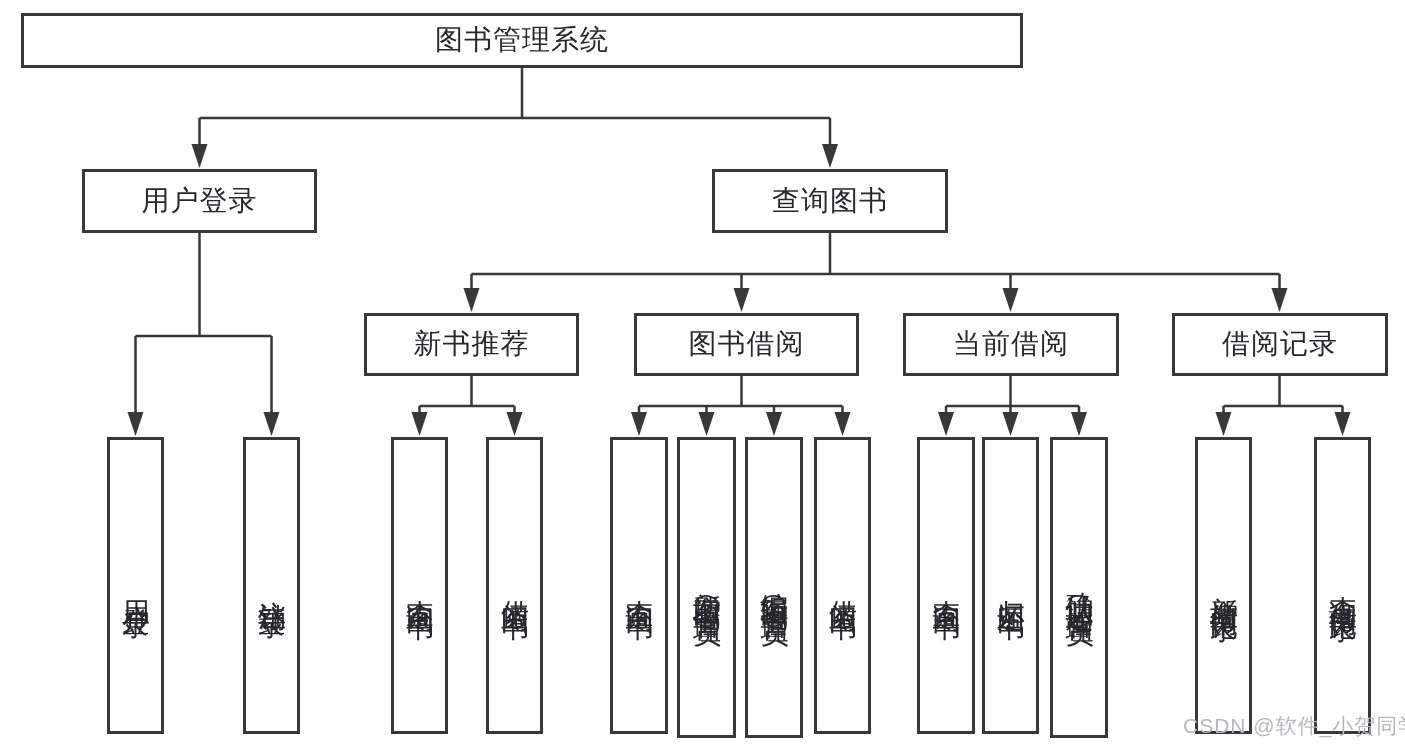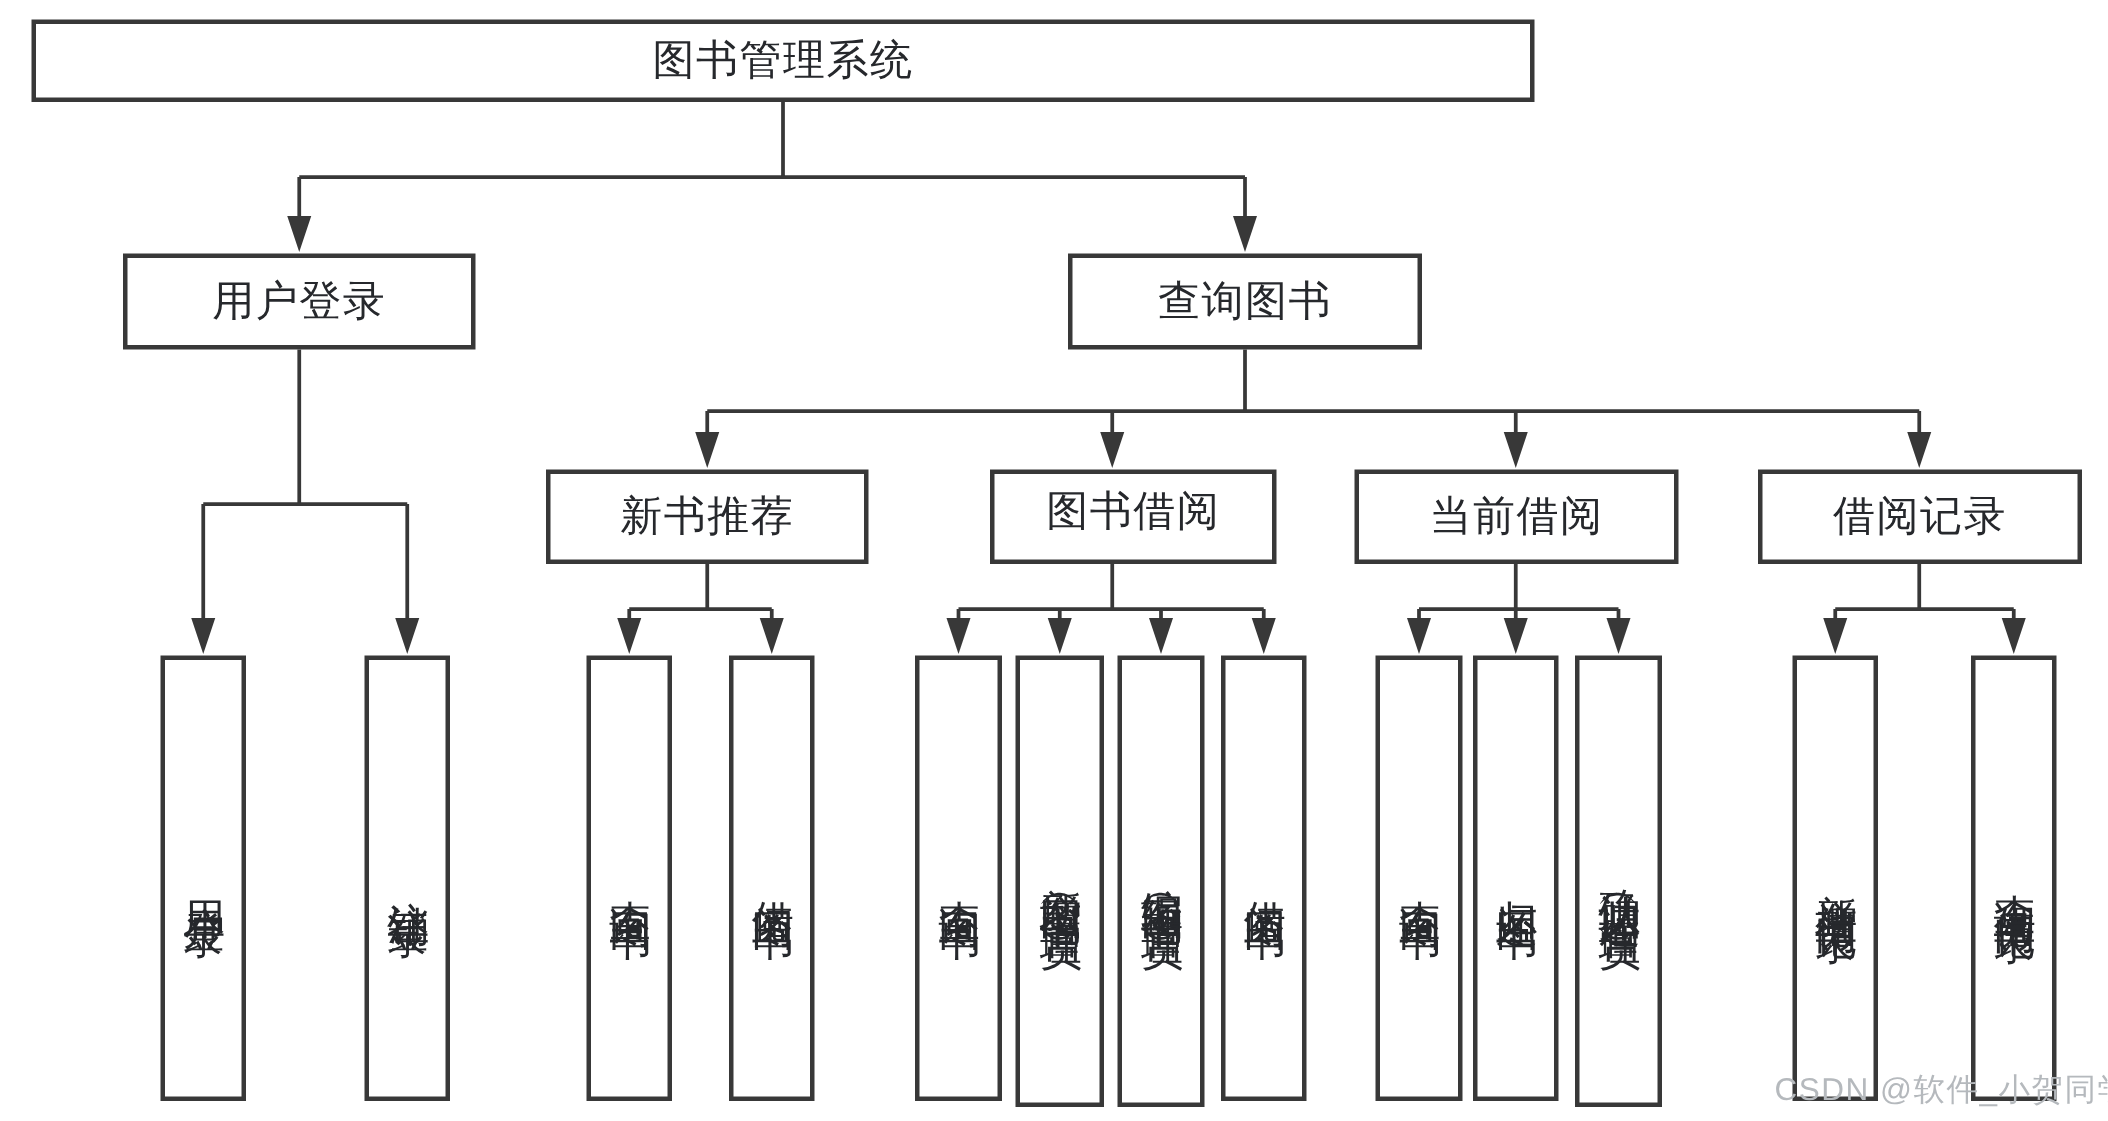--- a/index.html
+++ b/index.html
@@ -97,21 +97,21 @@
       <polygon points="1342.5,436 1334.5,412 1350.5,412"></polygon>
     </g>
   </svg>
 
   <div class="hnode" style="left:21px;top:13px;width:1002px;height:55px;">图书管理系统</div>
 
   <div class="hnode" style="left:82px;top:169px;width:235px;height:64px;">用户登录</div>
   <div class="hnode" style="left:712px;top:169px;width:236px;height:64px;">查询图书</div>
 
   <div class="hnode" style="left:364px;top:313px;width:215px;height:63px;">新书推荐</div>
-  <div class="hnode" style="left:660px;top:313px;width:191px;height:63px;font-family:Liberation Mono, monospace;">图书借阅</div>
+  <div class="hnode" style="left:634px;top:313px;width:225px;height:63px;">图书借阅</div>
   <div class="hnode" style="left:1172px;top:313px;width:216px;height:63px;">借阅记录</div>
   <div class="hnode" style="left:903px;top:313px;width:216px;height:63px;">当前借阅</div>
 
   <div class="vnode" style="left:107px;top:437px;width:57px;height:297px;">
     <span class="vtxt">用户登录</span>
   </div>
   <div class="vnode" style="left:243px;top:437px;width:57px;height:297px;">
     <span class="vtxt">注销登录</span>
   </div>
 

